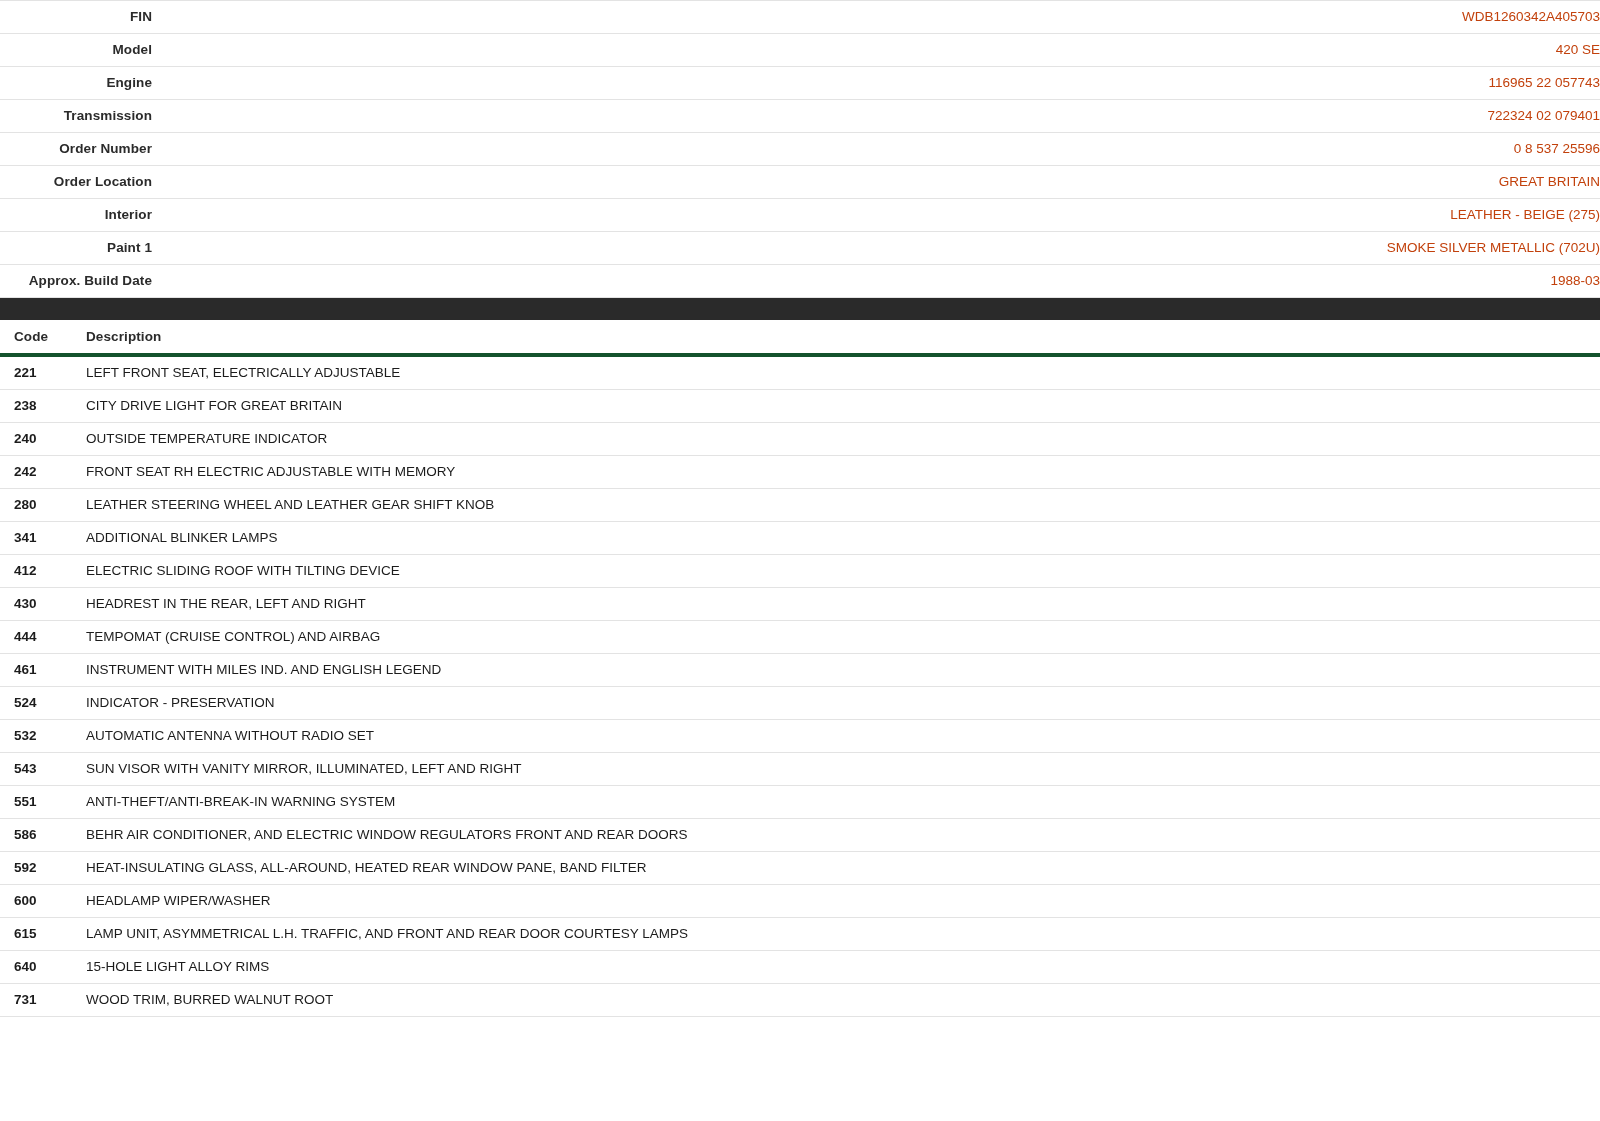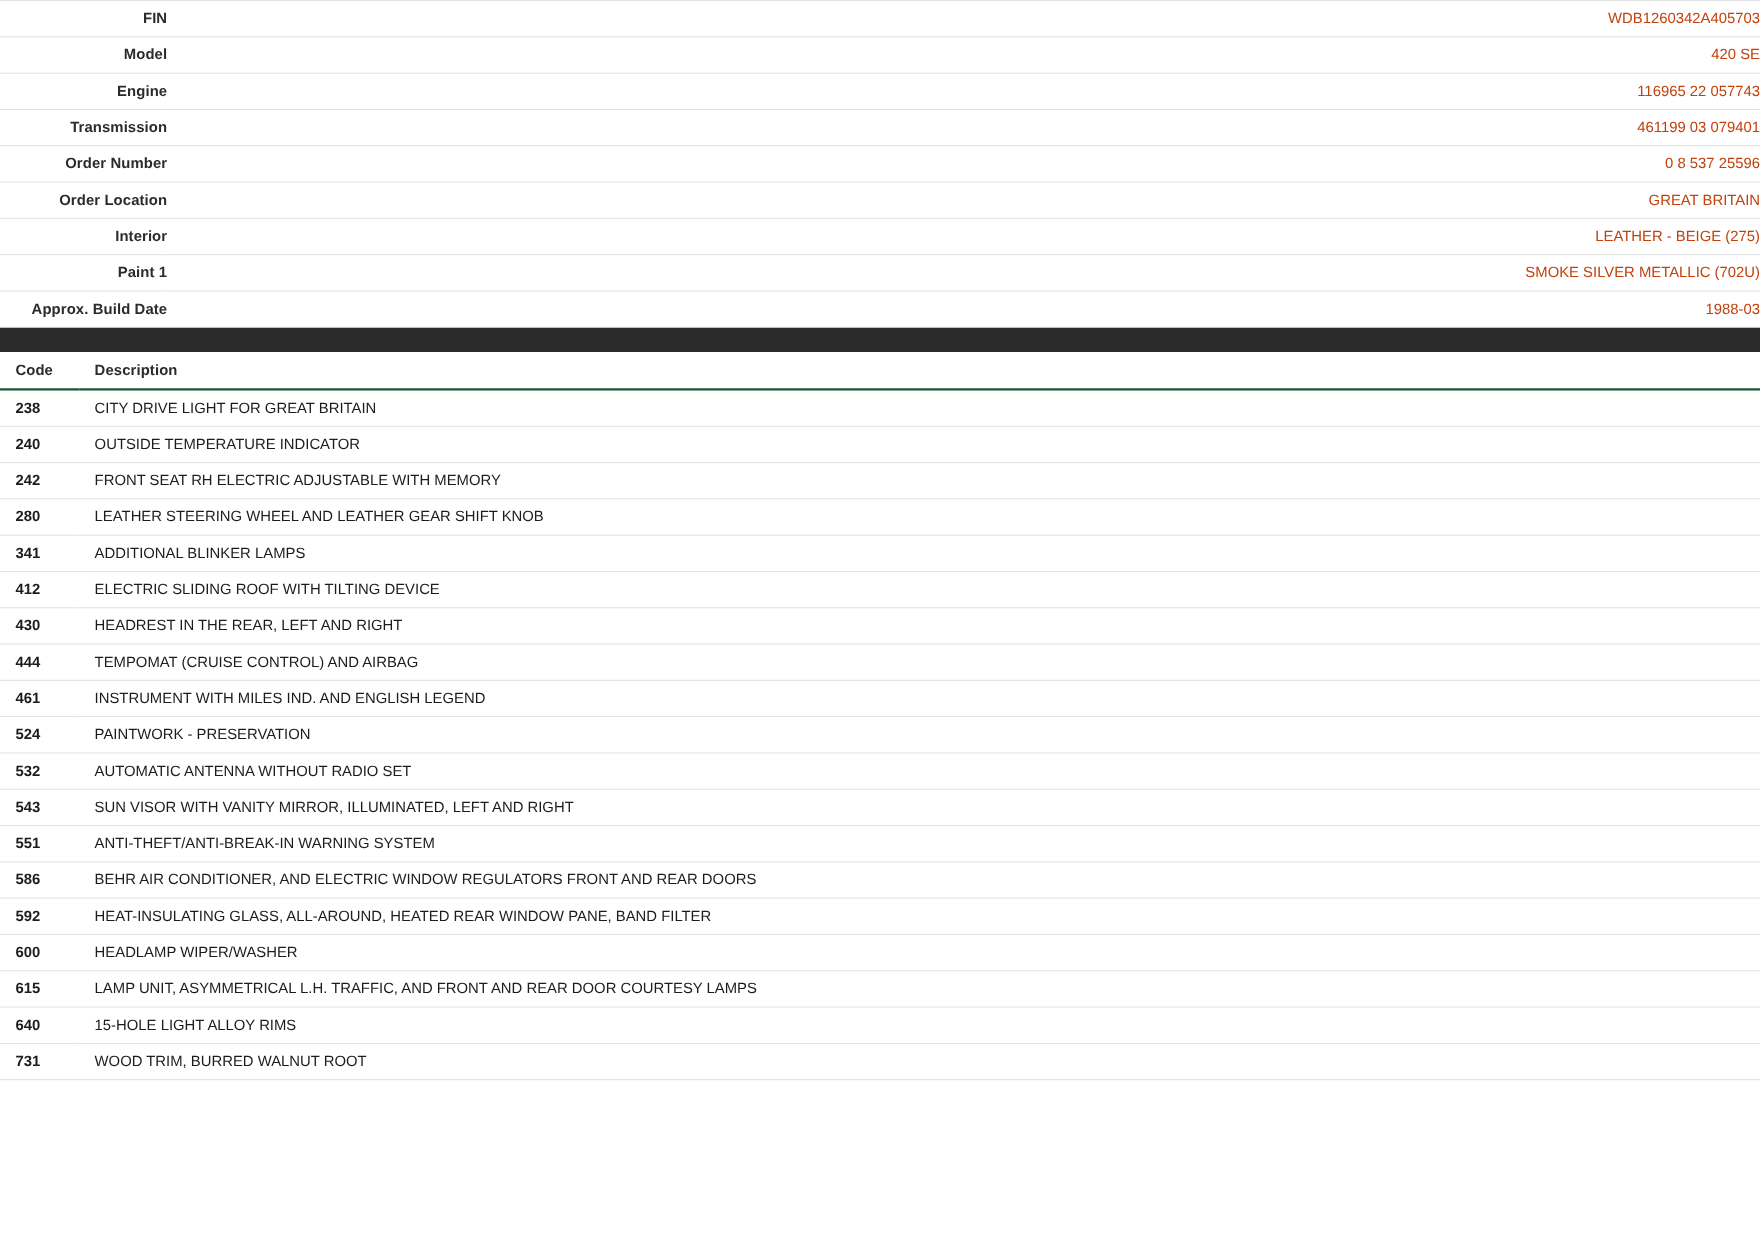--- a/index.html
+++ b/index.html
@@ -66,21 +66,21 @@
   }
   .codes-table th {
     text-align: left;
     font-size: 13.5px;
     font-weight: bold;
     color: #2b2b2b;
     padding: 9px 0 9px 0;
     letter-spacing: 0.1px;
   }
   .codes-table thead tr {
-    border-bottom: 2px solid #14532d;
+    border-bottom: 4px solid #14532d;
   }
   .codes-table td {
     padding: 9px 0 9px 0;
     font-size: 13.5px;
     line-height: 14px;
     vertical-align: middle;
     color: #1c1c1c;
   }
   .codes-table tbody tr {
     border-bottom: 1px solid #e3e3e3;
@@ -113,21 +113,21 @@
         <tr>
           <td class="spec-label">Model</td>
           <td class="spec-value">420 SE</td>
         </tr>
         <tr>
           <td class="spec-label">Engine</td>
           <td class="spec-value">116965 22 057743</td>
         </tr>
         <tr>
           <td class="spec-label">Transmission</td>
-          <td class="spec-value">461199 03 079401</td>
+          <td class="spec-value">722324 02 079401</td>
         </tr>
         <tr>
           <td class="spec-label">Order Number</td>
           <td class="spec-value">0 8 537 25596</td>
         </tr>
         <tr>
           <td class="spec-label">Order Location</td>
           <td class="spec-value">GREAT BRITAIN</td>
         </tr>
         <tr>
@@ -149,20 +149,24 @@
 
   <table class="codes-table">
     <thead>
       <tr>
         <th class="col-code">Code</th>
         <th class="col-desc">Description</th>
       </tr>
     </thead>
     <tbody id="codes-body">
         <tr>
+          <td class="col-code code-cell">221</td>
+          <td class="col-desc">LEFT FRONT SEAT, ELECTRICALLY ADJUSTABLE</td>
+        </tr>
+        <tr>
           <td class="col-code code-cell">238</td>
           <td class="col-desc">CITY DRIVE LIGHT FOR GREAT BRITAIN</td>
         </tr>
         <tr>
           <td class="col-code code-cell">240</td>
           <td class="col-desc">OUTSIDE TEMPERATURE INDICATOR</td>
         </tr>
         <tr>
           <td class="col-code code-cell">242</td>
           <td class="col-desc">FRONT SEAT RH ELECTRIC ADJUSTABLE WITH MEMORY</td>
@@ -186,21 +190,21 @@
         <tr>
           <td class="col-code code-cell">444</td>
           <td class="col-desc">TEMPOMAT (CRUISE CONTROL) AND AIRBAG</td>
         </tr>
         <tr>
           <td class="col-code code-cell">461</td>
           <td class="col-desc">INSTRUMENT WITH MILES IND. AND ENGLISH LEGEND</td>
         </tr>
         <tr>
           <td class="col-code code-cell">524</td>
-          <td class="col-desc">PAINTWORK - PRESERVATION</td>
+          <td class="col-desc">INDICATOR - PRESERVATION</td>
         </tr>
         <tr>
           <td class="col-code code-cell">532</td>
           <td class="col-desc">AUTOMATIC ANTENNA WITHOUT RADIO SET</td>
         </tr>
         <tr>
           <td class="col-code code-cell">543</td>
           <td class="col-desc">SUN VISOR WITH VANITY MIRROR, ILLUMINATED, LEFT AND RIGHT</td>
         </tr>
         <tr>

